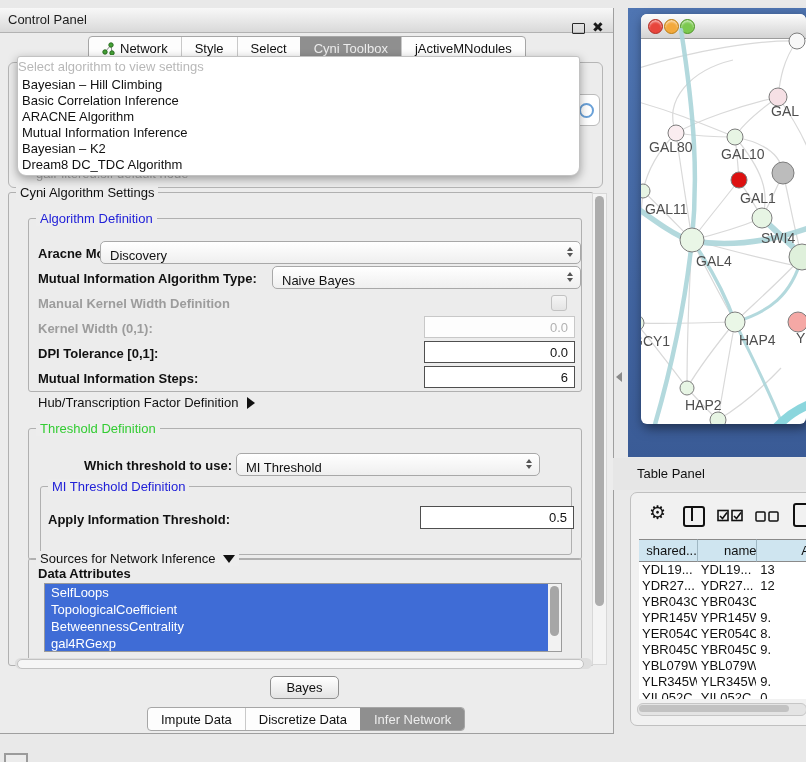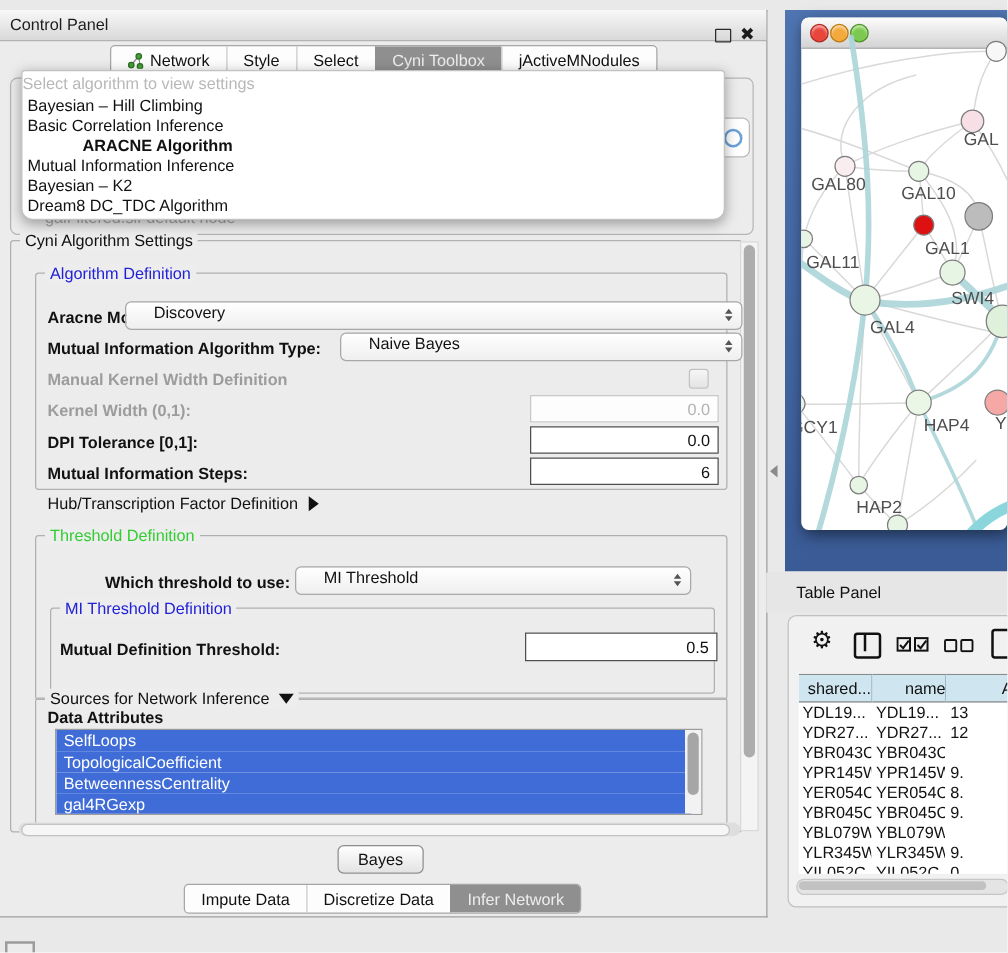--- a/index.html
+++ b/index.html
@@ -15,30 +15,30 @@
   
   .tabbar{display:flex;height:22px;background:#fdfdfd;border:1px solid #a6a6a6;border-radius:4px;overflow:hidden;}
   .tab{display:flex;align-items:center;gap:5px;padding:0 13px;line-height:21px;border-left:1px solid #c9c9c9;cursor:default;white-space:nowrap;}
   .tab:first-child{border-left:none;}
   .tab.sel{background:#8f8f8f;color:#ededed;border-left-color:#8f8f8f;}
   
   .popup{left:17px;top:56px;width:561px;height:118px;background:#fff;border:1px solid #c2c2c2;
          border-radius:3px 3px 9px 9px;box-shadow:0 3px 10px rgba(0,0,0,.35);z-index:40;}
   .popup .ph{height:20px;line-height:20px;text-align:left;color:#b8b8b8;}
   .popup .item{height:16px;line-height:16px;padding-left:4px;white-space:nowrap;}
-  .popup .item.bold{font-weight:bold;margin-left:44px;}
+  .popup .item.bold{font-weight:normal;}
   
   .fs{border:1px solid #b0b0b0;border-radius:3px;background:transparent;}
   .legend{background:#ededed;padding:0 4px;white-space:nowrap;z-index:5;}
   .blue{color:#2121d8;}
   .green{color:#33cc33;}
   .blabel{font-weight:bold;white-space:nowrap;}
   .glabel{font-weight:bold;color:#9c9c9c;white-space:nowrap;}
   .combo{background:linear-gradient(#ffffff,#efefef);border:1px solid #a8a8a8;border-radius:5px;
-         display:flex;align-items:flex-start;padding-left:22px;height:21px;}
+         display:flex;align-items:flex-end;padding-left:9px;height:21px;}
   .spin{position:absolute;right:7px;top:5px;}
   .spin .up{width:0;height:0;border-left:3.5px solid transparent;border-right:3.5px solid transparent;border-bottom:4.5px solid #555;margin-bottom:2px;}
   .spin .dn{width:0;height:0;border-left:3.5px solid transparent;border-right:3.5px solid transparent;border-top:4.5px solid #555;}
   .tfield{background:#fff;border:1px solid #4f4f4f;display:flex;align-items:center;justify-content:flex-end;padding-right:6px;height:20px;}
   .tfield.dis{border:1px solid #c8c8c8;color:#b2b2b2;background:#fdfdfd;}
   .chk{width:14px;height:14px;border:1px solid #c2c2c2;border-radius:3px;background:linear-gradient(#f5f5f5,#e4e4e4);}
   .listbox{background:#fff;border:1px solid #9b9b9b;overflow:hidden;}
   .listbox .li{height:17px;line-height:17px;padding-left:6px;background:#3f6cd6;color:#fff;white-space:nowrap;}
   .btn{background:linear-gradient(#ffffff,#e3e3e3);border:1px solid #8f8f8f;border-radius:5px;
        display:flex;align-items:center;justify-content:center;height:21px;}
@@ -174,21 +174,21 @@
   <div class="abs combo" style="left:236px;top:453px;width:293px;">
     <span>MI Threshold</span>
     <div class="spin">
         <div class="up"></div>
         <div class="dn"></div>
       </div>
   </div>
 
   <div class="abs fs" style="left:40px;top:486px;width:530px;height:67px;"></div>
   <span class="abs legend blue" style="left:48px;top:479px;">MI Threshold Definition</span>
-  <span class="abs blabel" style="left:48px;top:512px;">Mutual Definition Threshold:</span>
+  <span class="abs blabel" style="left:48px;top:512px;">Apply Information Threshold:</span>
   <div class="abs tfield" style="left:420px;top:506px;width:146px;height:21px;">
     <span>0.5</span>
   </div>
 
   <div class="abs fs" style="left:28px;top:558px;width:552px;height:106px;"></div>
   <span class="abs legend" style="left:36px;top:551px;display:flex;align-items:center;gap:7px;">
     <span>Sources for Network Inference</span>
     <span class="tri-down"></span>
   </span>
   <span class="abs blabel" style="left:38px;top:566px;">Data Attributes</span>

